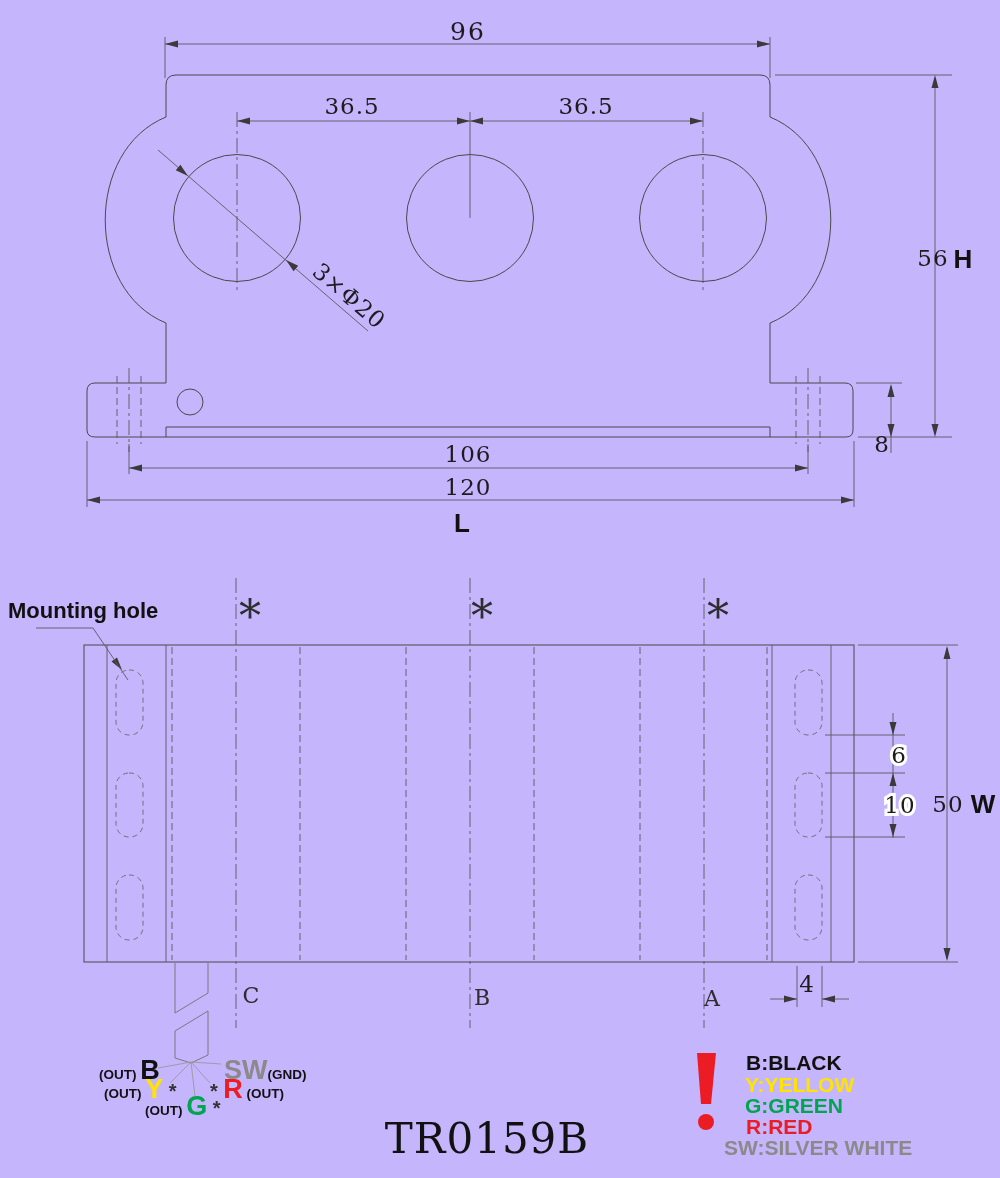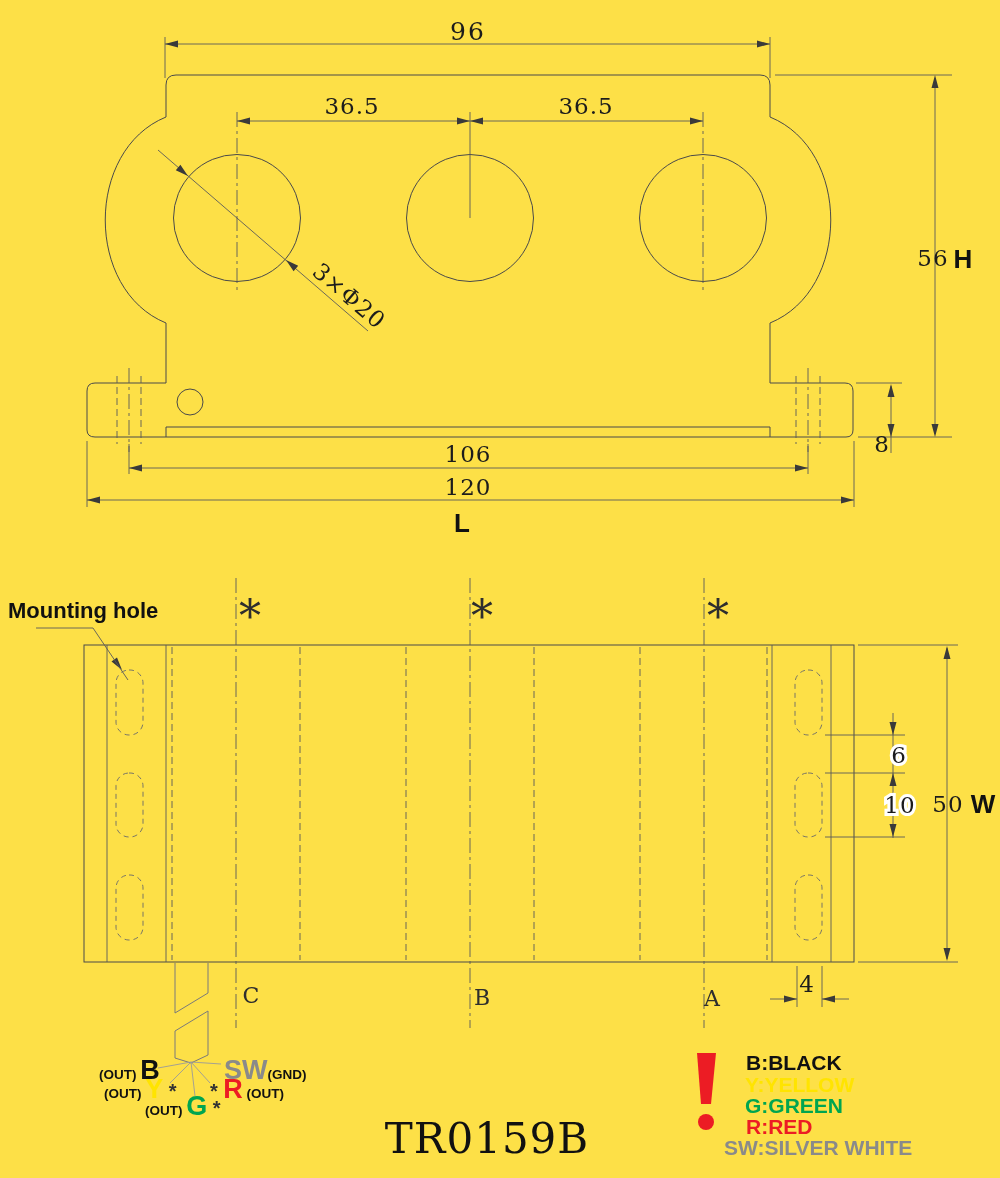--- a/index.html
+++ b/index.html
@@ -1,16 +1,16 @@
 <!DOCTYPE html>
 <html><head>
 <meta charset="utf-8">
 <style>
   html,body{margin:0;padding:0;background:#fff;}
-  #stage{position:relative;width:1000px;height:1178px;background:#fde047;overflow:hidden;}
+  #stage{position:relative;width:1000px;height:1178px;background:#c4b5fd;overflow:hidden;}
   svg{position:absolute;left:0;top:0;}
   .ln{stroke:#4a4a4a;stroke-width:1;fill:none;}
   .lt{stroke:#5a5a5a;stroke-width:0.9;fill:none;}
   .dash{stroke:#5a5a5a;stroke-width:0.9;fill:none;stroke-dasharray:7 4;}
   .sdash{stroke:#6a6a6a;stroke-width:0.9;fill:none;stroke-dasharray:5 4;}
   .cdash{stroke:#5a5a5a;stroke-width:0.9;fill:none;stroke-dasharray:15 4 3 4;}
   .arr{fill:#3a3a3a;stroke:none;}
   .duct{stroke:#7a7a7a;stroke-width:1;fill:none;}
   .wirefan{stroke:#9a9a9a;stroke-width:0.9;fill:none;}
   .dim{font-family:"DejaVu Serif",serif;font-size:23px;fill:#1c1c1c;letter-spacing:1px;}

